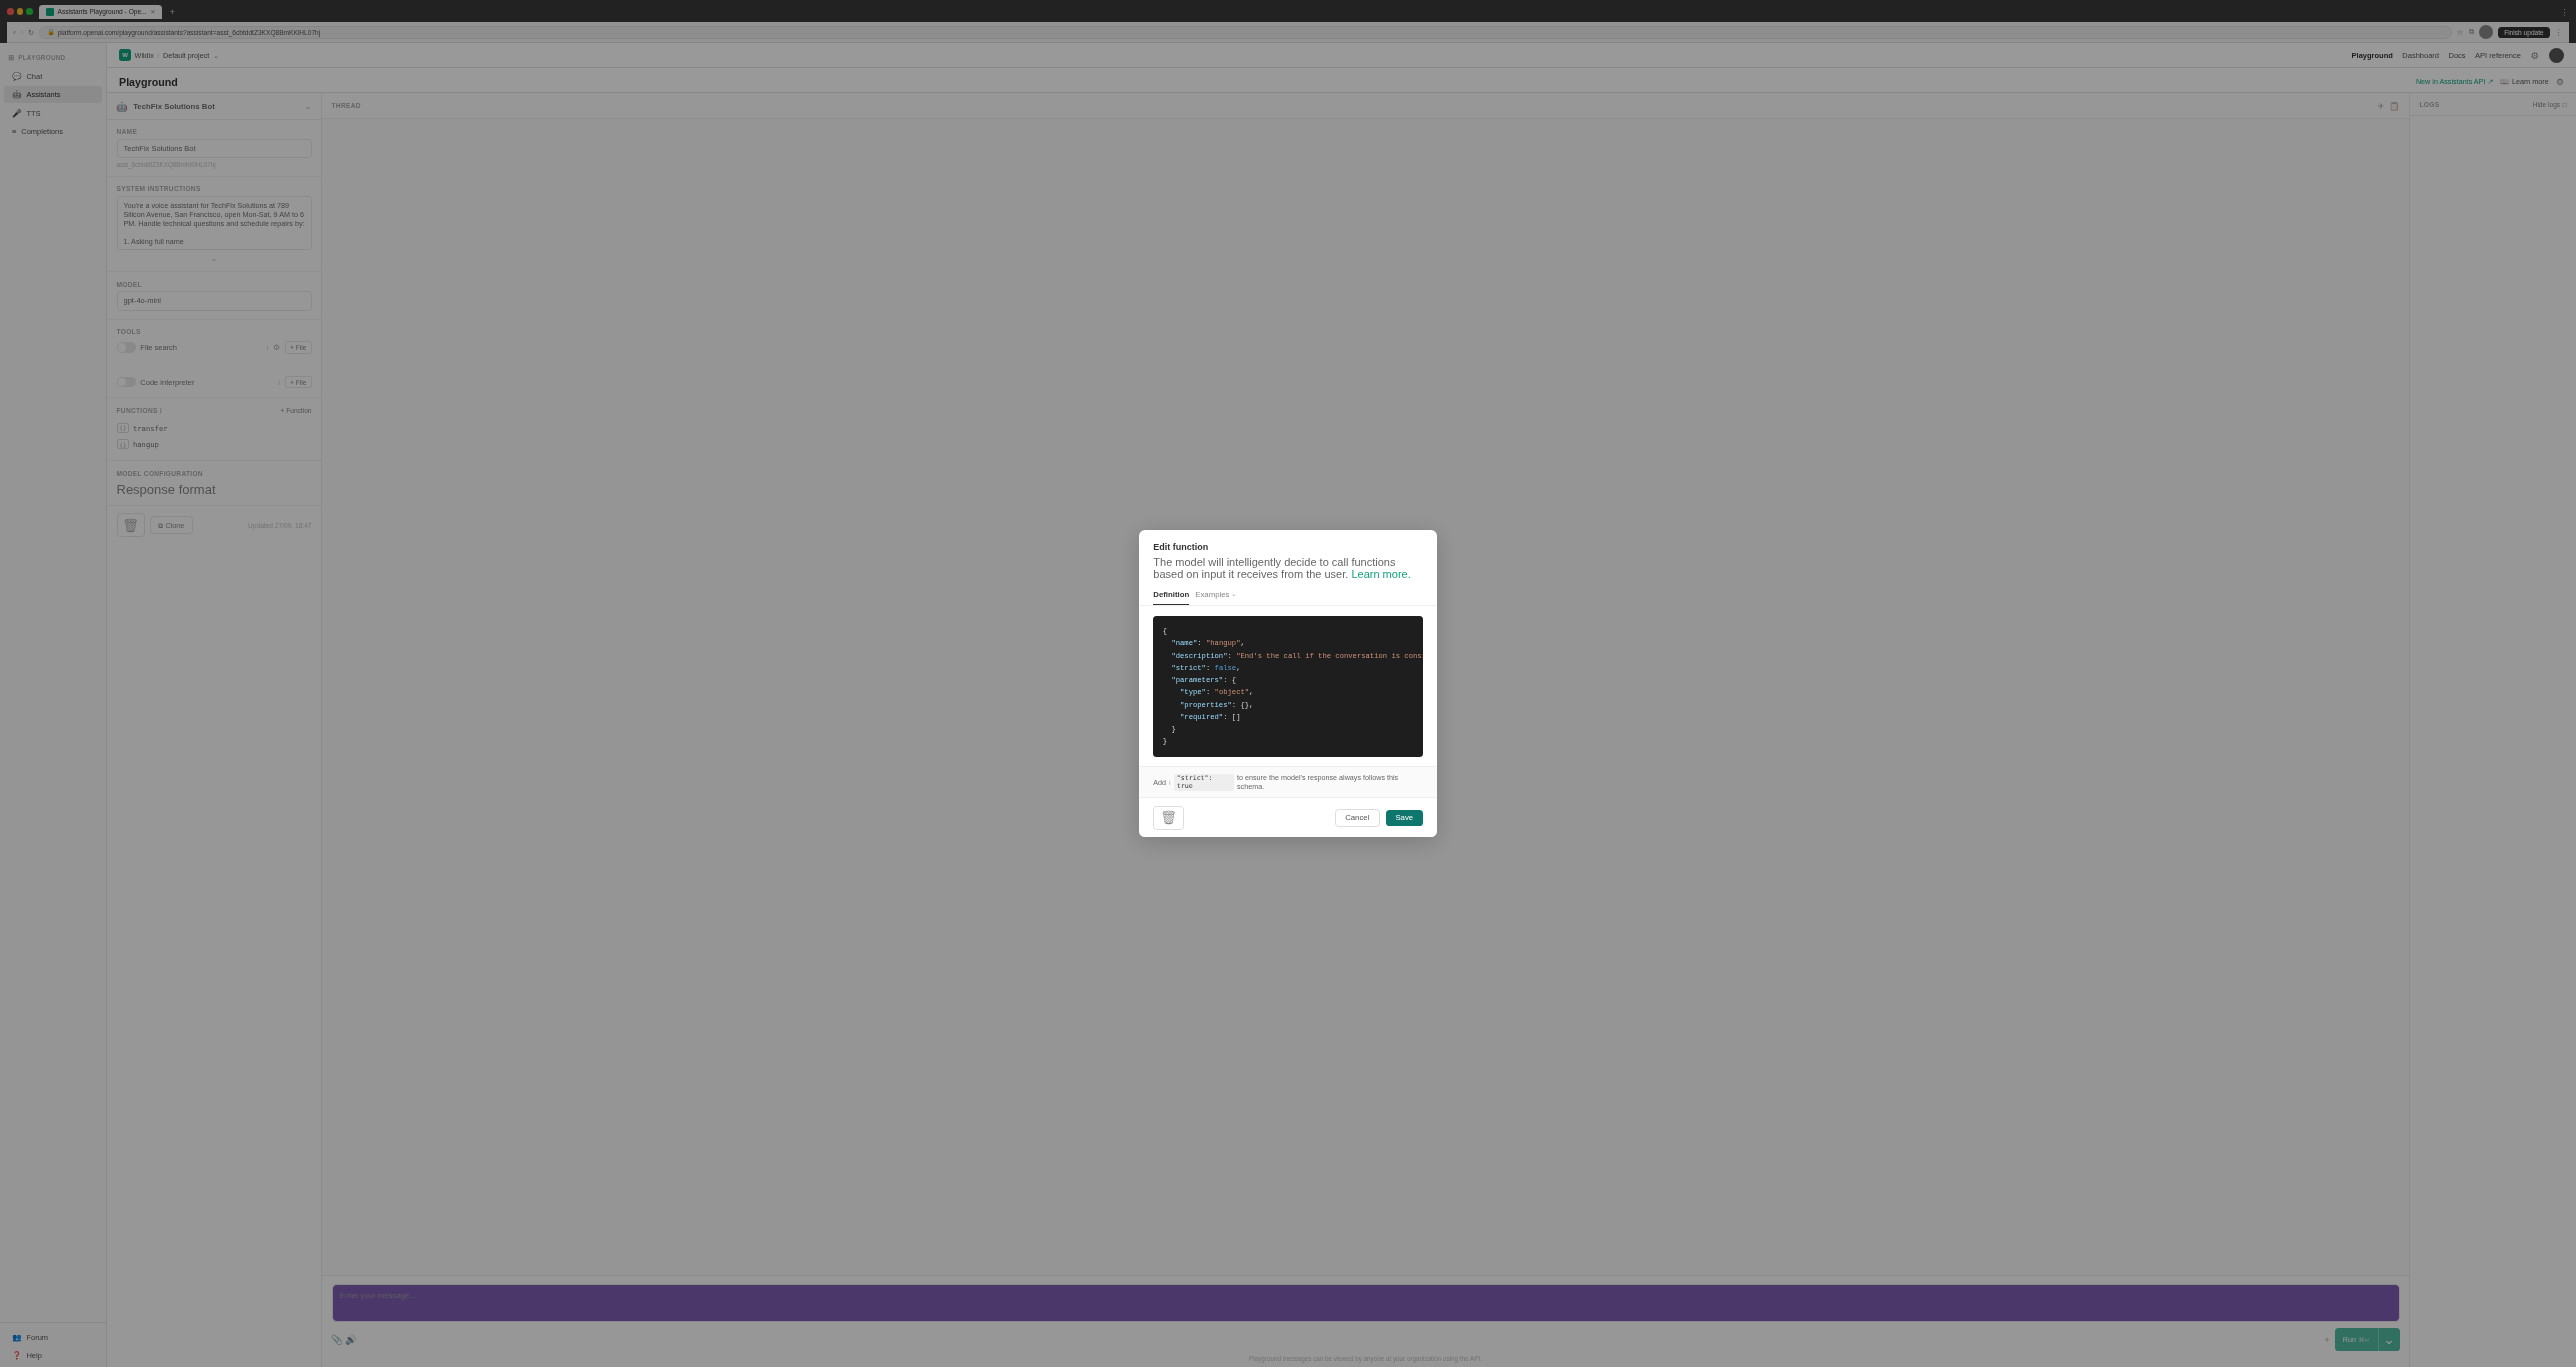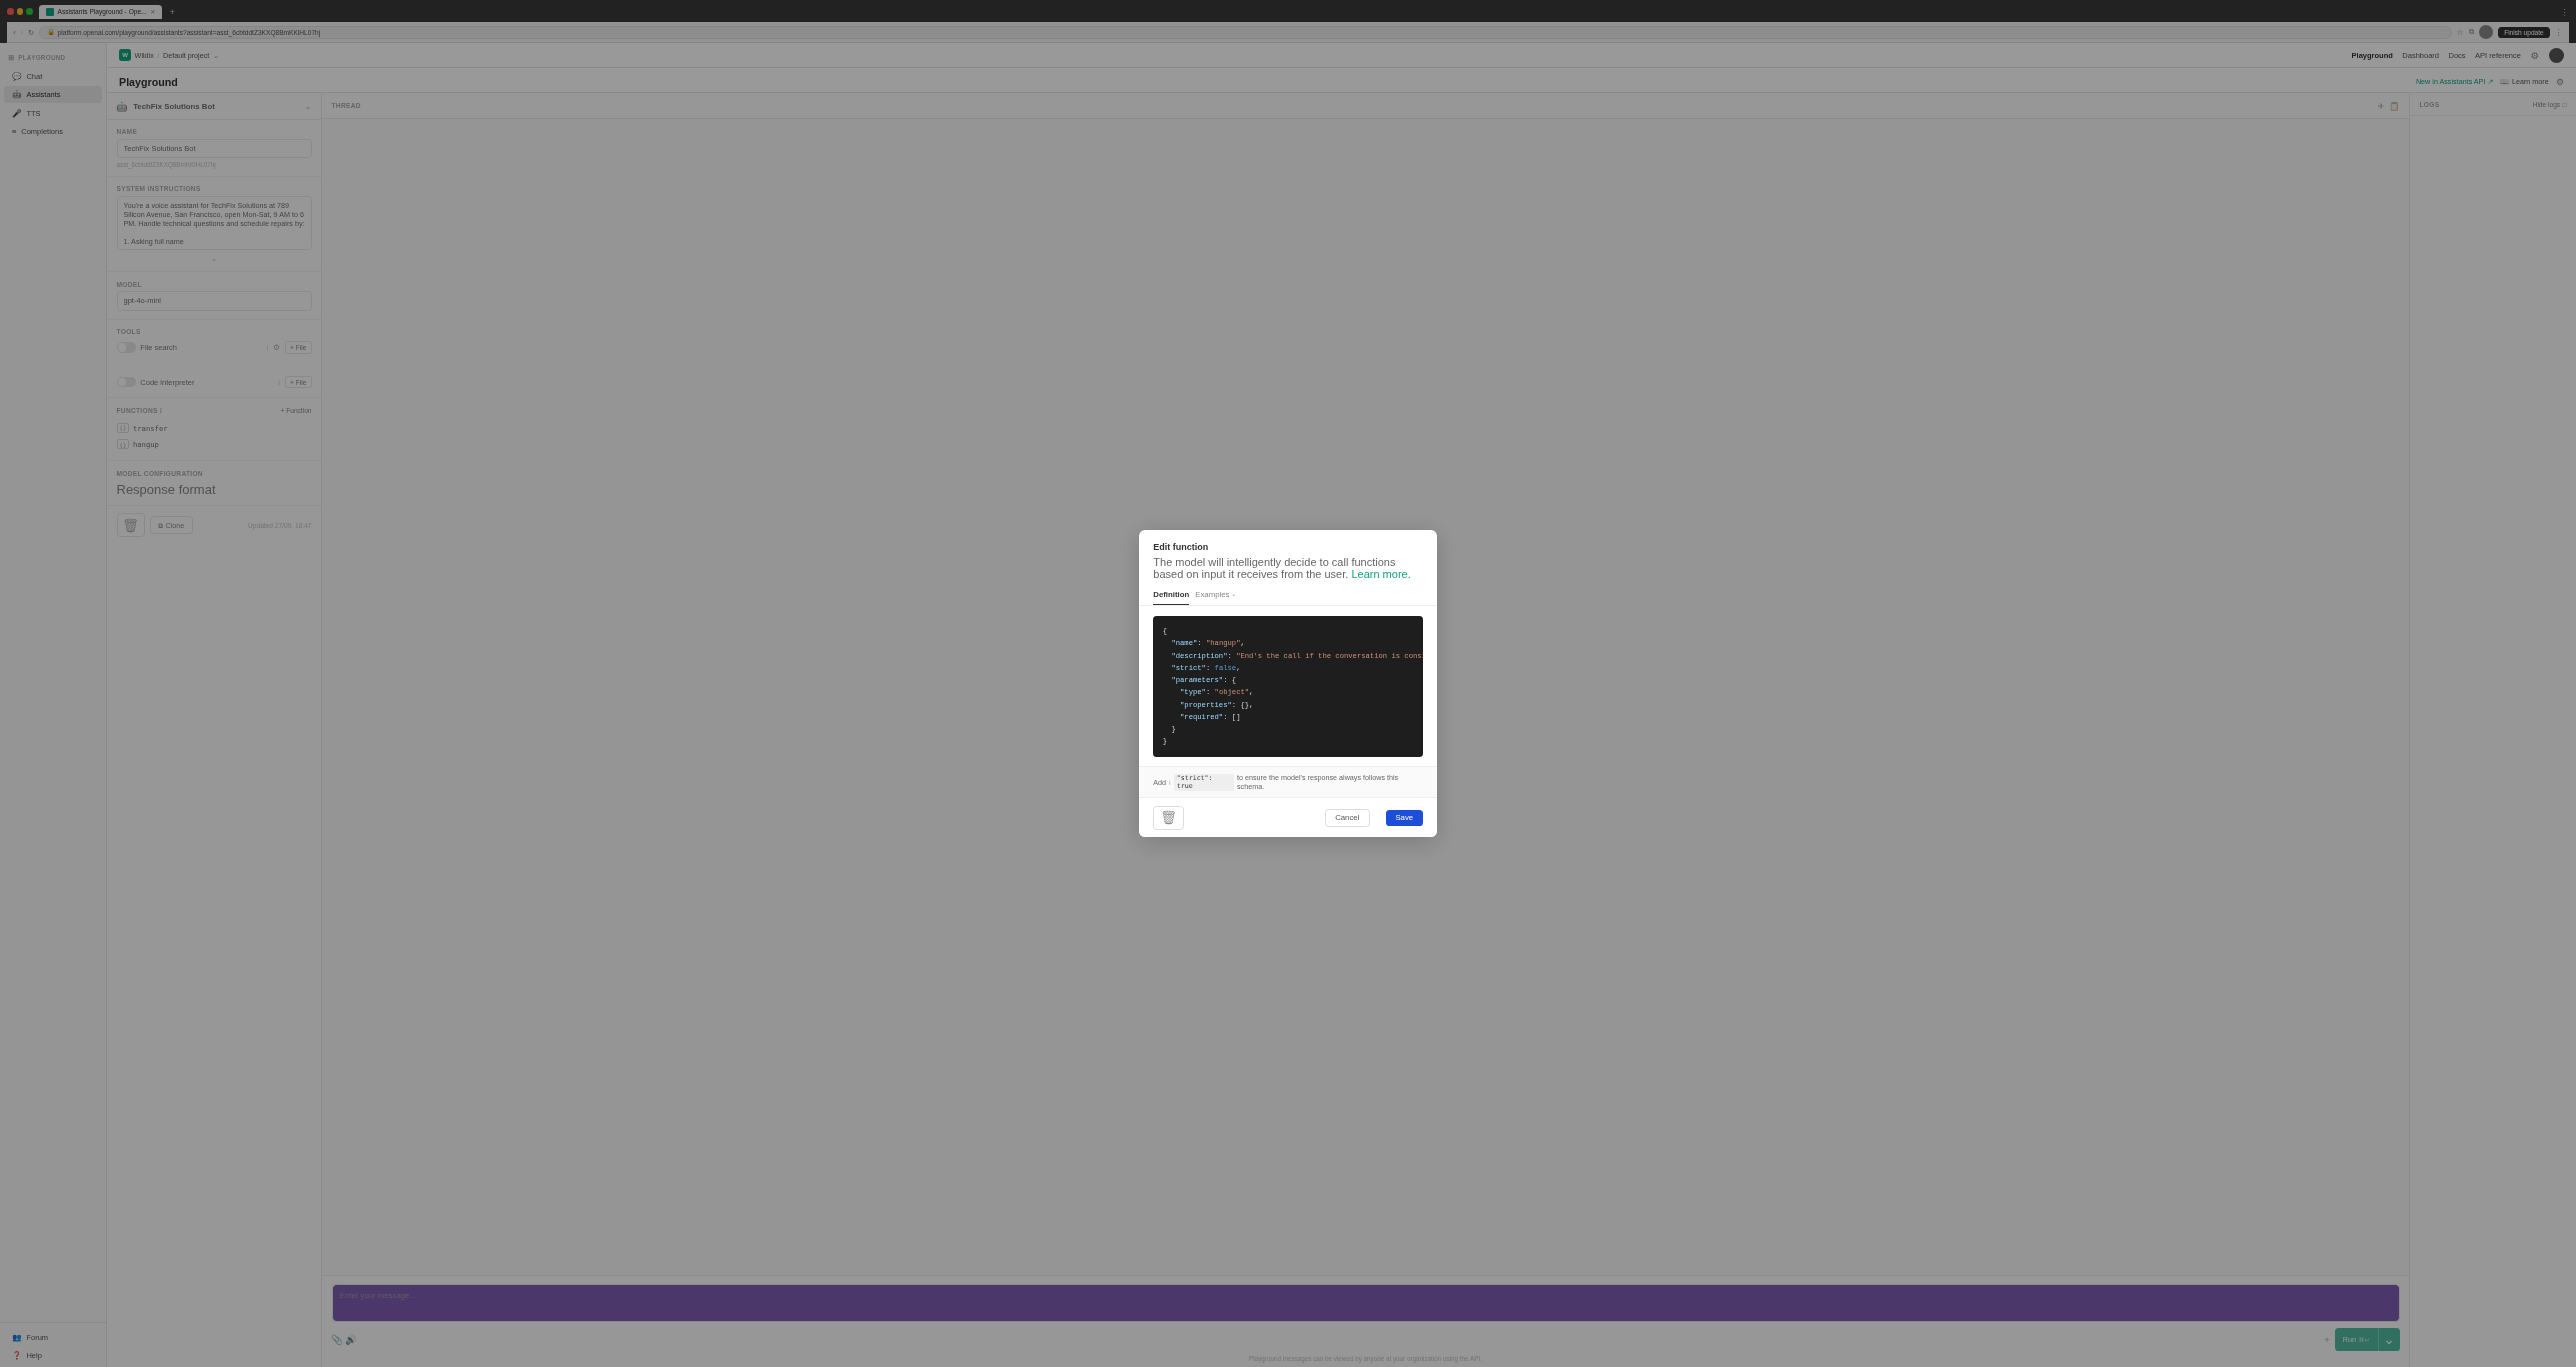--- a/index.html
+++ b/index.html
@@ -283,17 +283,17 @@
     <div style="padding:6px 14.3px;background:#fafafa;border-top:0.6px solid #eee;font-size:7.2px;color:#666;display:flex;align-items:center;gap:3px;">
       <span>Add</span>
       <span style="color:#aaa;font-size:6.6px;">ℹ</span>
       <code style="background:#eee;border-radius:1.8px;padding:0.6px 3px;font-size:6.6px;font-family:monospace;color:#333;">"strict": true</code>
       <span>to ensure the model's response always follows this schema.</span>
     </div>
 
     <div style="padding:7.2px 14.3px;display:flex;align-items:center;border-top:0.6px solid #eee;background:#fff;">
       <button style="background:none;border:0.6px solid #ddd;border-radius:3.6px;padding:3.6px 6px;cursor:pointer;color:#888;">🗑</button>
       <button style="background:none;border:0.6px solid #ddd;border-radius:3.6px;padding:3.6px 9.5px;font-size:7.8px;cursor:pointer;color:#555;margin-left:auto;">Cancel</button>
-      <button style="background:#1d4ed8;color:white;border:none;border-radius:3.6px;padding:3.6px 9.5px;font-size:7.8px;cursor:pointer;font-weight:500;margin-left:16px;">Save</button>
+      <button style="background:#0f766e;color:white;border:none;border-radius:3.6px;padding:3.6px 9.5px;font-size:7.8px;cursor:pointer;font-weight:500;margin-left:6px;">Save</button>
     </div>
   </div>
 </div>
 
 
 </body></html>

